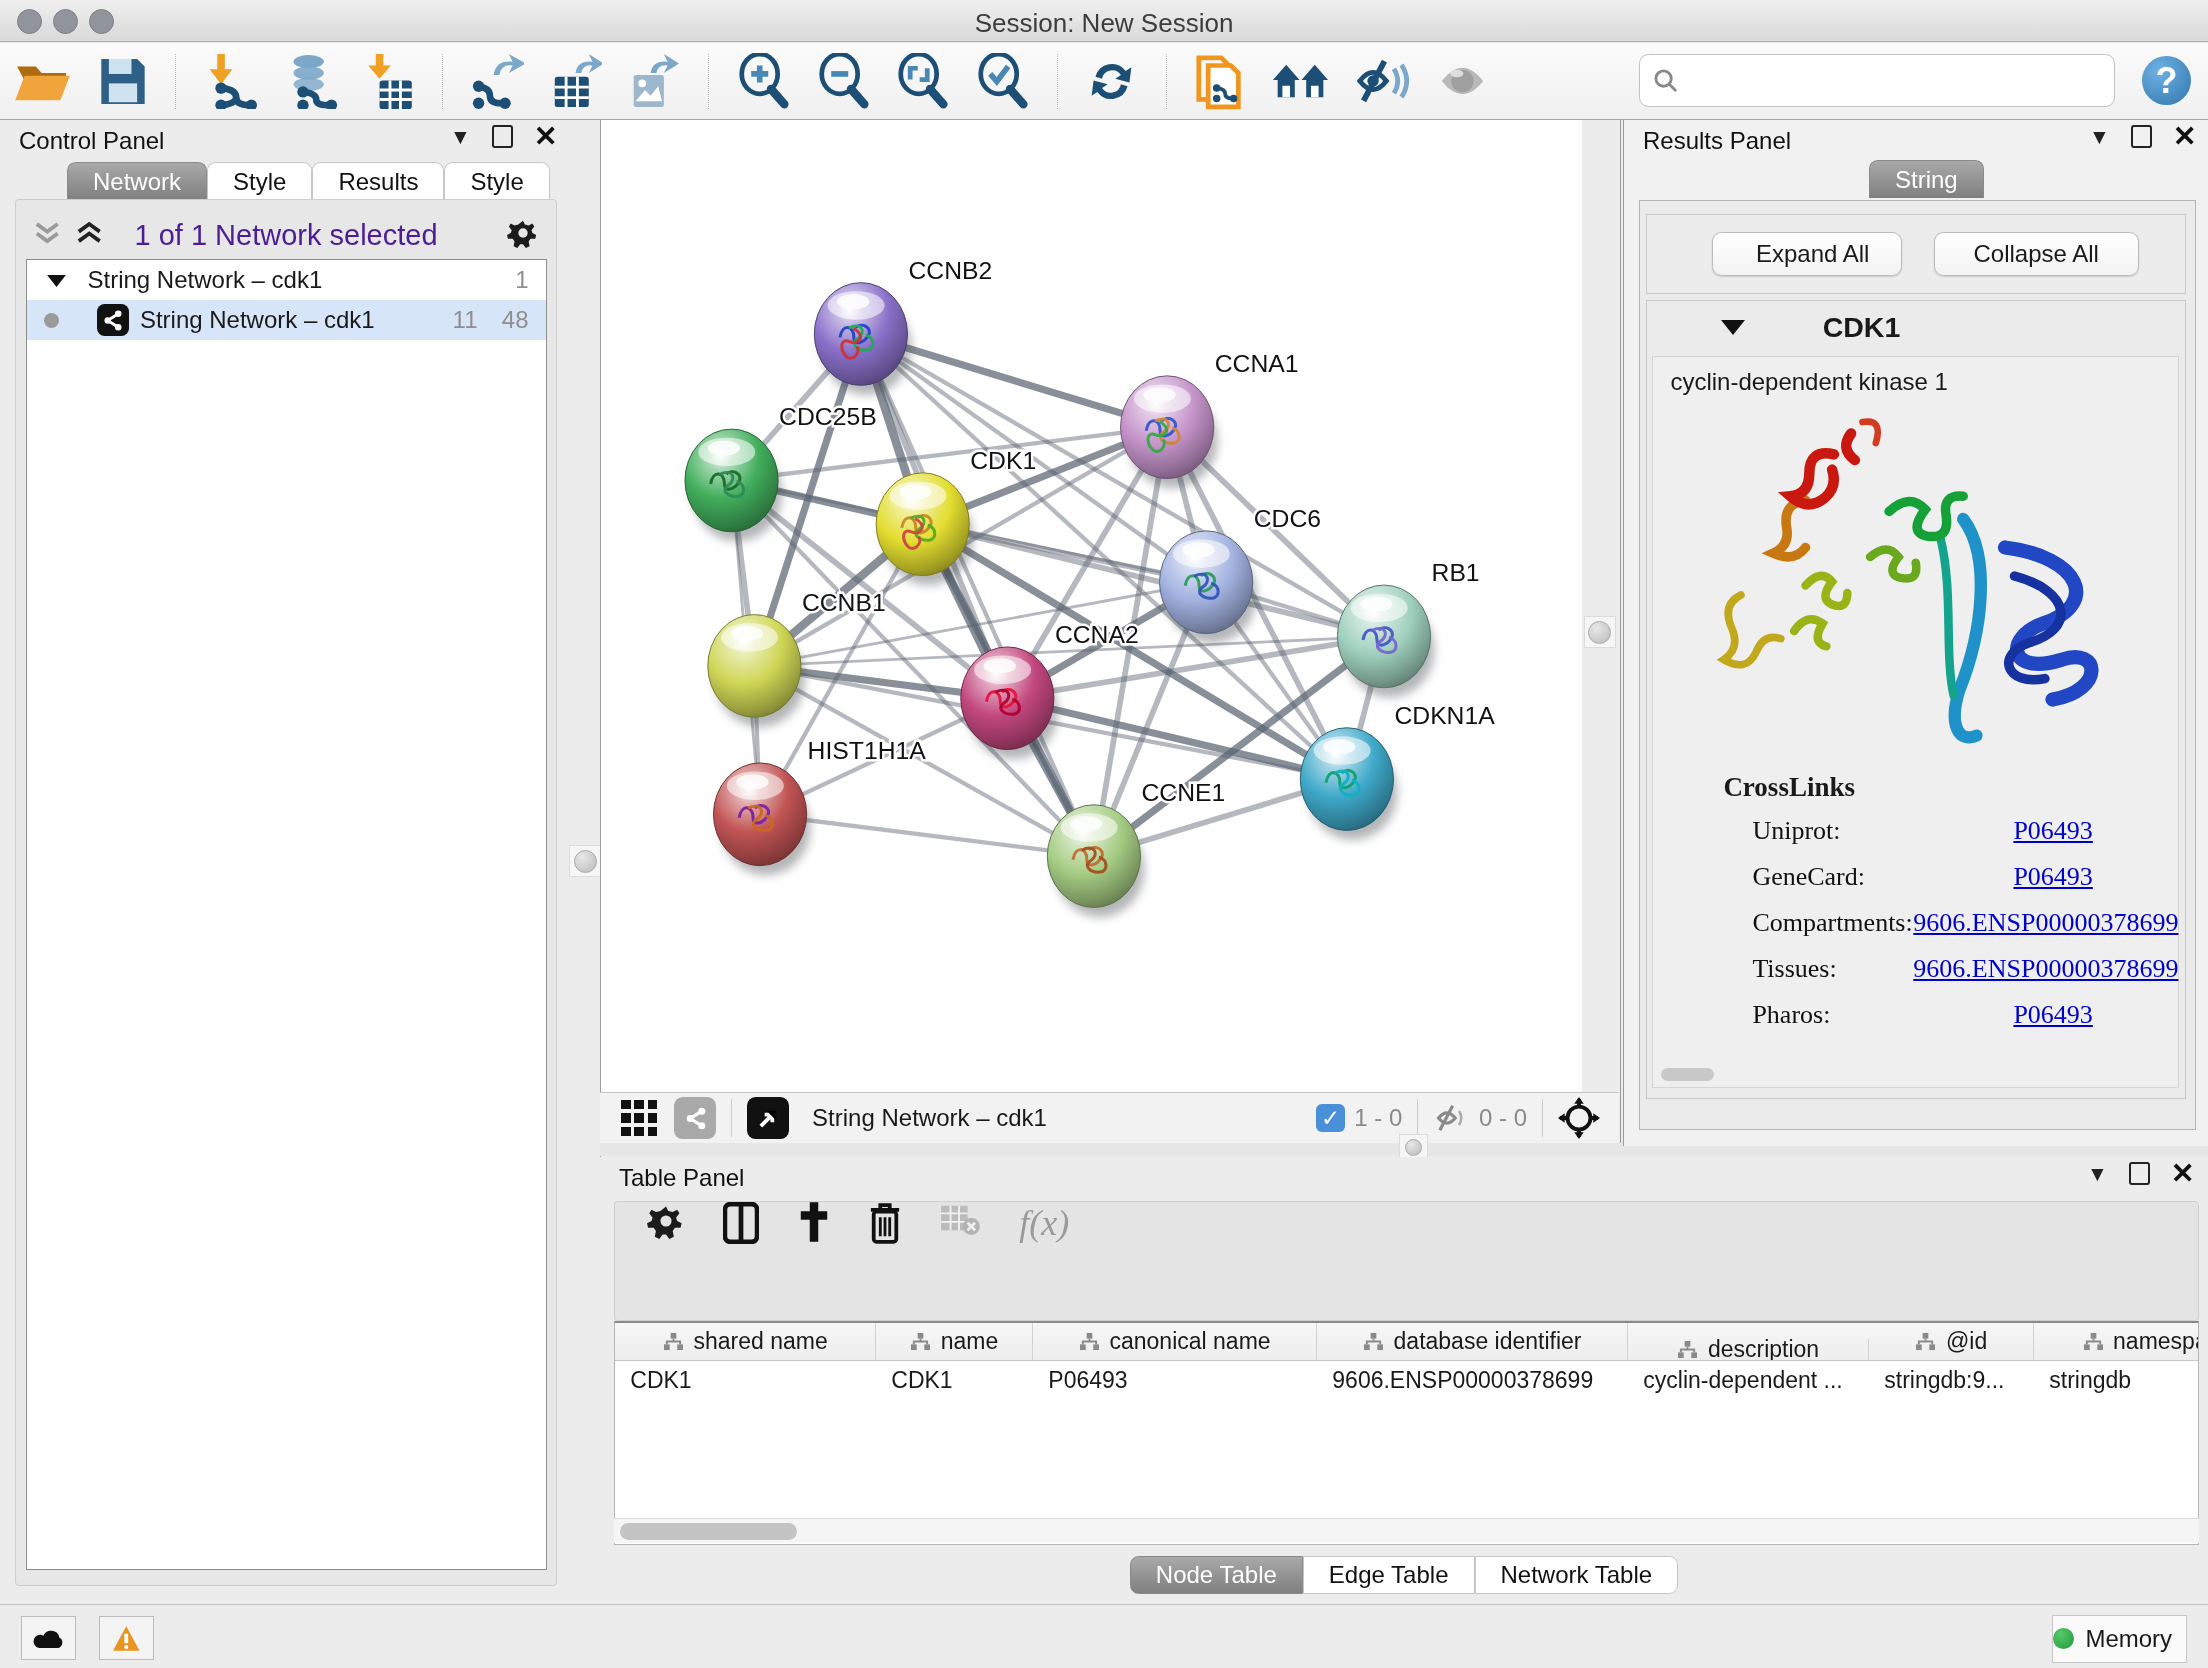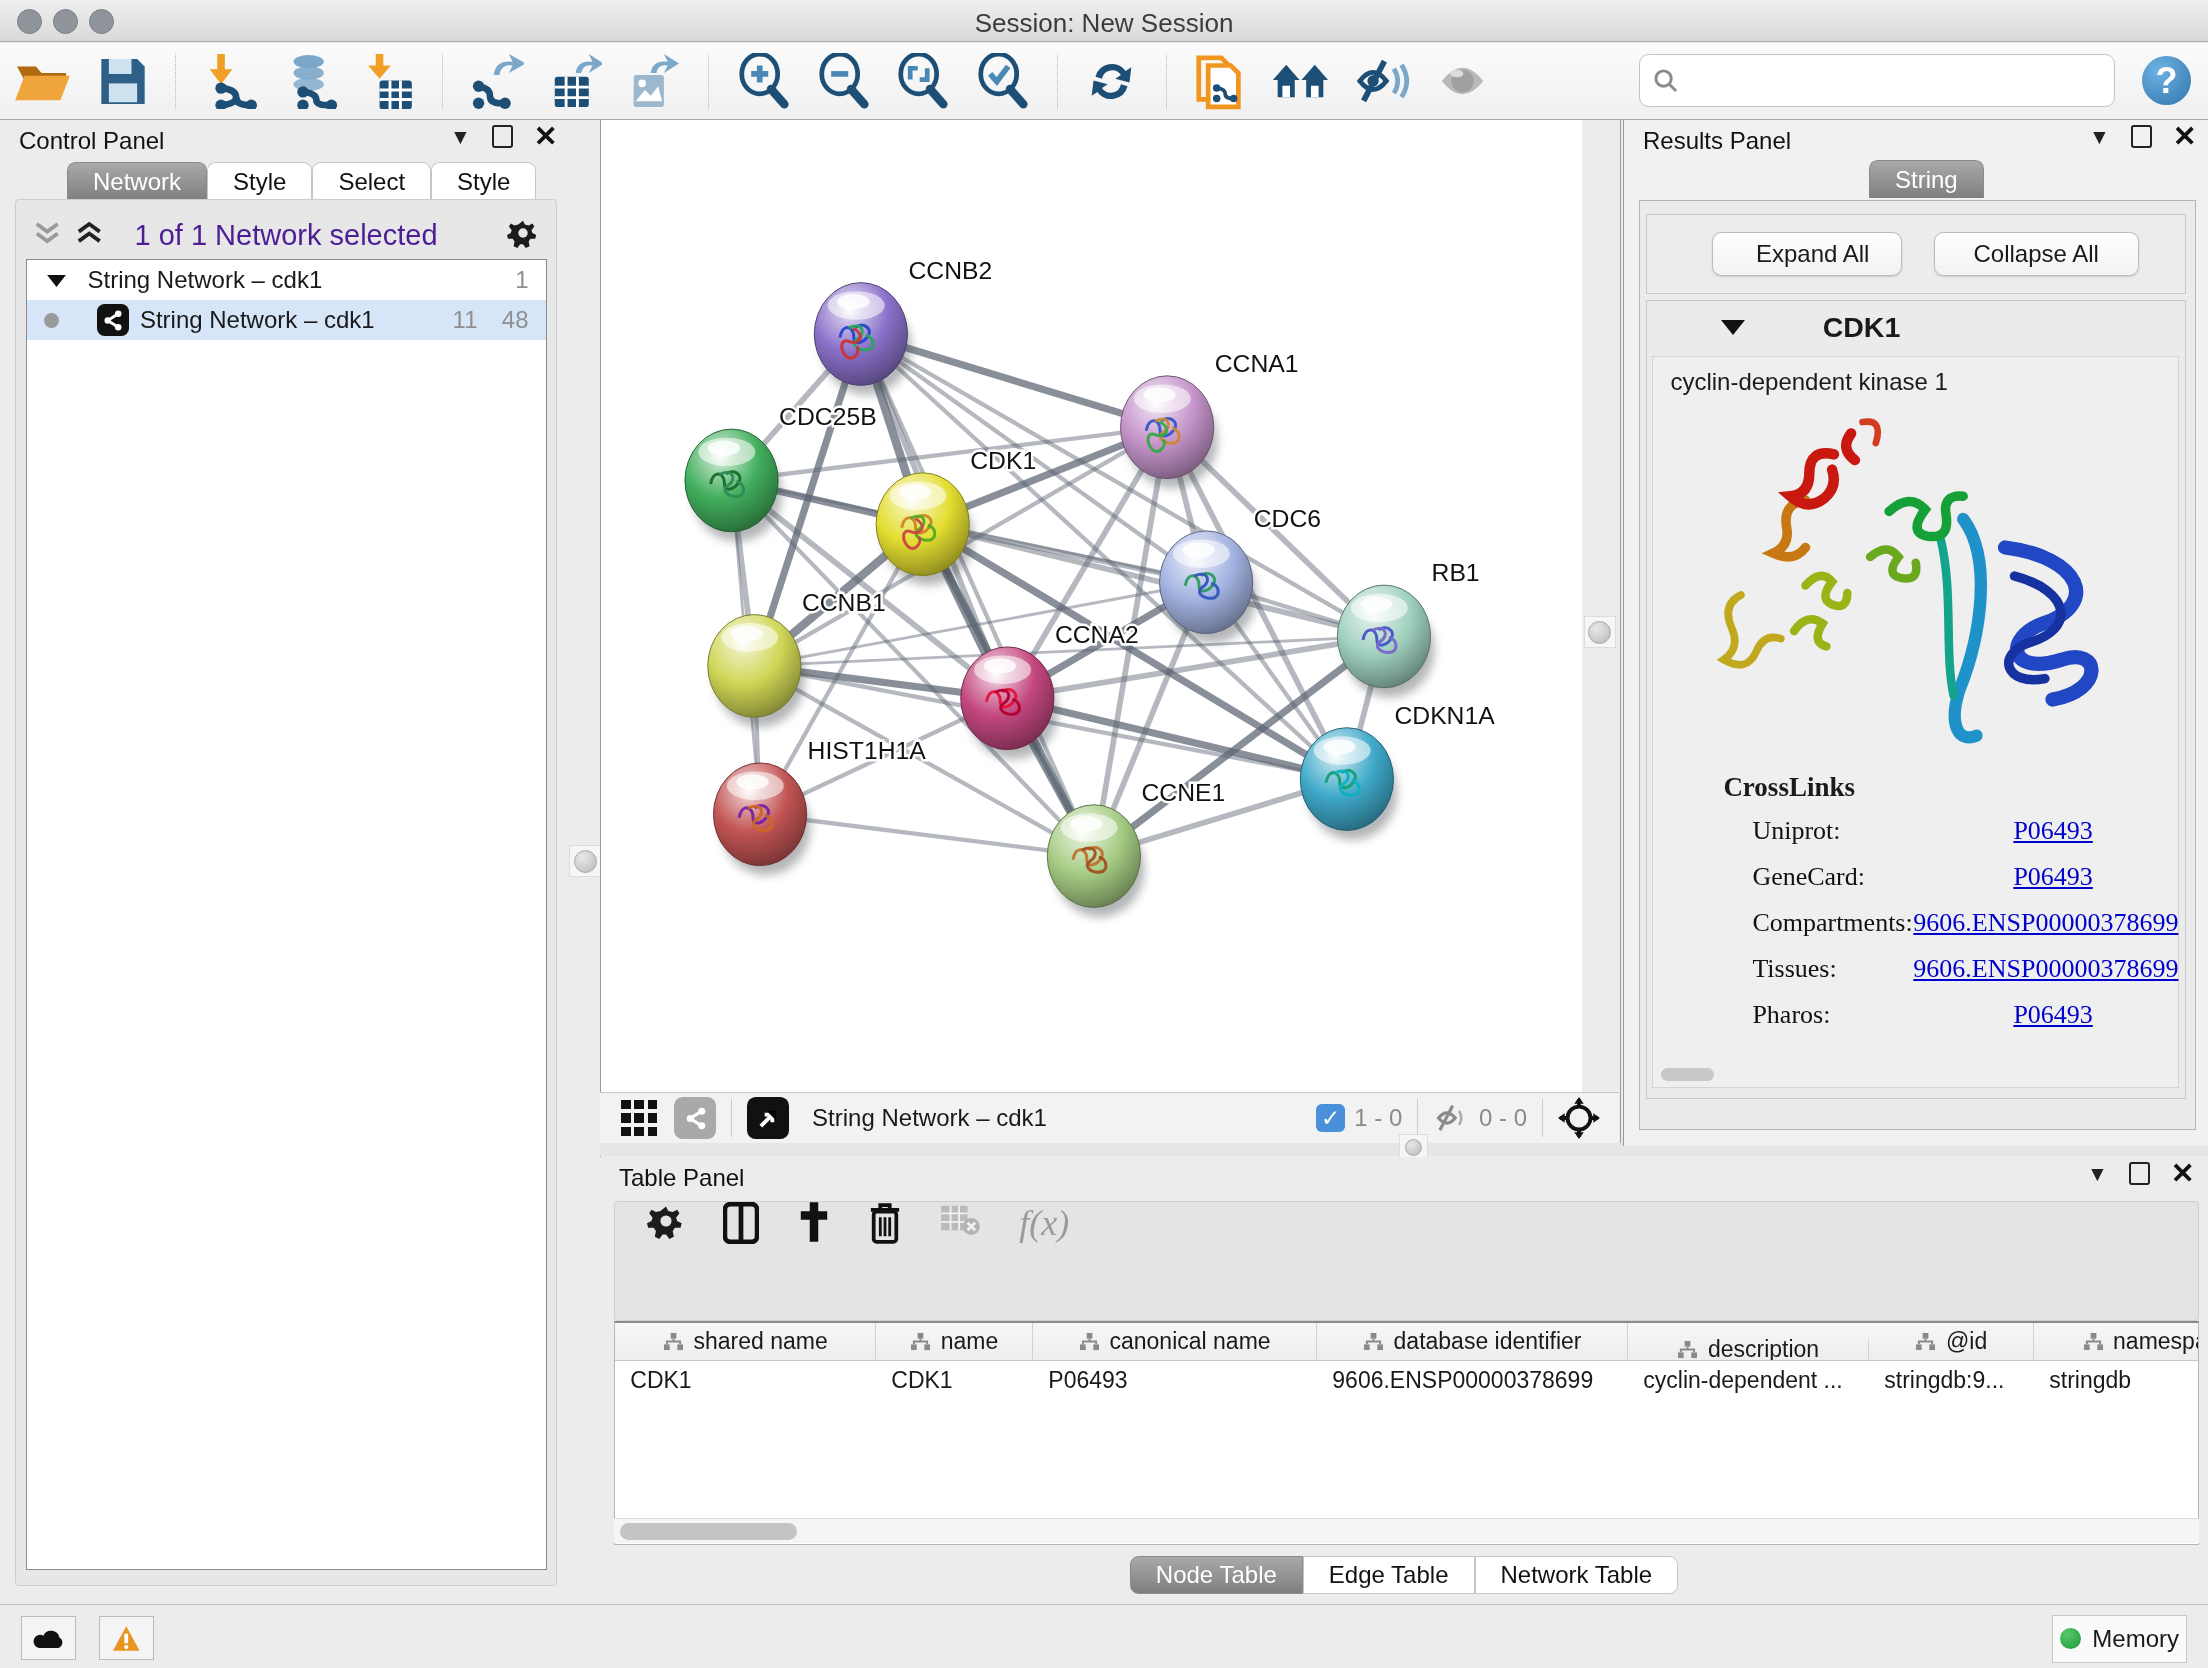--- a/index.html
+++ b/index.html
@@ -126,21 +126,21 @@
     border-top:1px solid #ddd; }
   #tp-hthumb { position:absolute; left:5.7px; top:3.8px; width:177px; height:17px; background:#c4c4c4; border-radius:8.6px; }
   #tp-tabs { position:absolute; left:0; width:100%; top:399px; display:flex; justify-content:center; }
 
   
   #bottombar { position:absolute; left:0; top:1604px; width:2208px; height:65px; background:#ececec;
     border-top:1.9px solid #c2c2c2; }
   .bb-btn { position:absolute; top:11.4px; width:55px; height:44px; background:#f4f4f4;
     border:1px solid #bbb; display:flex; align-items:center; justify-content:center; }
   #memory-btn { position:absolute; right:21px; top:9.5px; width:135px; height:48px; background:#fafafa;
-    border:1.9px solid #c6c6c6; display:flex; align-items:center; justify-content:center; gap:11.4px; font-size:24px; }
+    border:1.9px solid #c6c6c6; display:flex; align-items:center; gap:11.4px; font-size:24px; }
   #memory-dot { width:21px; height:21px; border-radius:50%; background:radial-gradient(circle at 35% 30%, #57c86a, #1d9a38); }
 
   svg { display:block; }
   .netlabel { font-size:26px; fill:#111; paint-order:stroke; stroke:#ffffff; stroke-width:5px;
     font-family:"Liberation Sans", sans-serif; }
 </style>
 </head>
 <body>
 
 <div id="titlebar">
@@ -316,21 +316,21 @@
     <span class="ph-title">Control Panel</span>
     <span class="ph-icons">
       <span class="ph-caret">▼</span>
       <span class="ph-float"></span>
       <span class="ph-close">✕</span>
     </span>
   </div>
   <div id="cp-tabs">
     <div class="tab sel">Network</div>
     <div class="tab">Style</div>
-    <div class="tab">Select</div>
+    <div class="tab">Results</div>
     <div class="tab">Style</div>
   </div>
   <div id="cp-box">
     <div id="cp-toolrow">
       <svg class="abs" style="left:17px; top:9.5px" width="28.5" height="25" viewBox="0 0 30 26">
         <path d="M4 3 l11 8 11-8 M4 13 l11 8 11-8" stroke="#9a9a9a" stroke-width="4" fill="none"></path>
         </svg>
       <svg class="abs" style="left:59px; top:9.5px" width="28.5" height="25" viewBox="0 0 30 26">
         <path d="M4 11 l11-8 11 8 M4 21 l11-8 11 8" stroke="#222" stroke-width="4" fill="none"></path>
         </svg>

